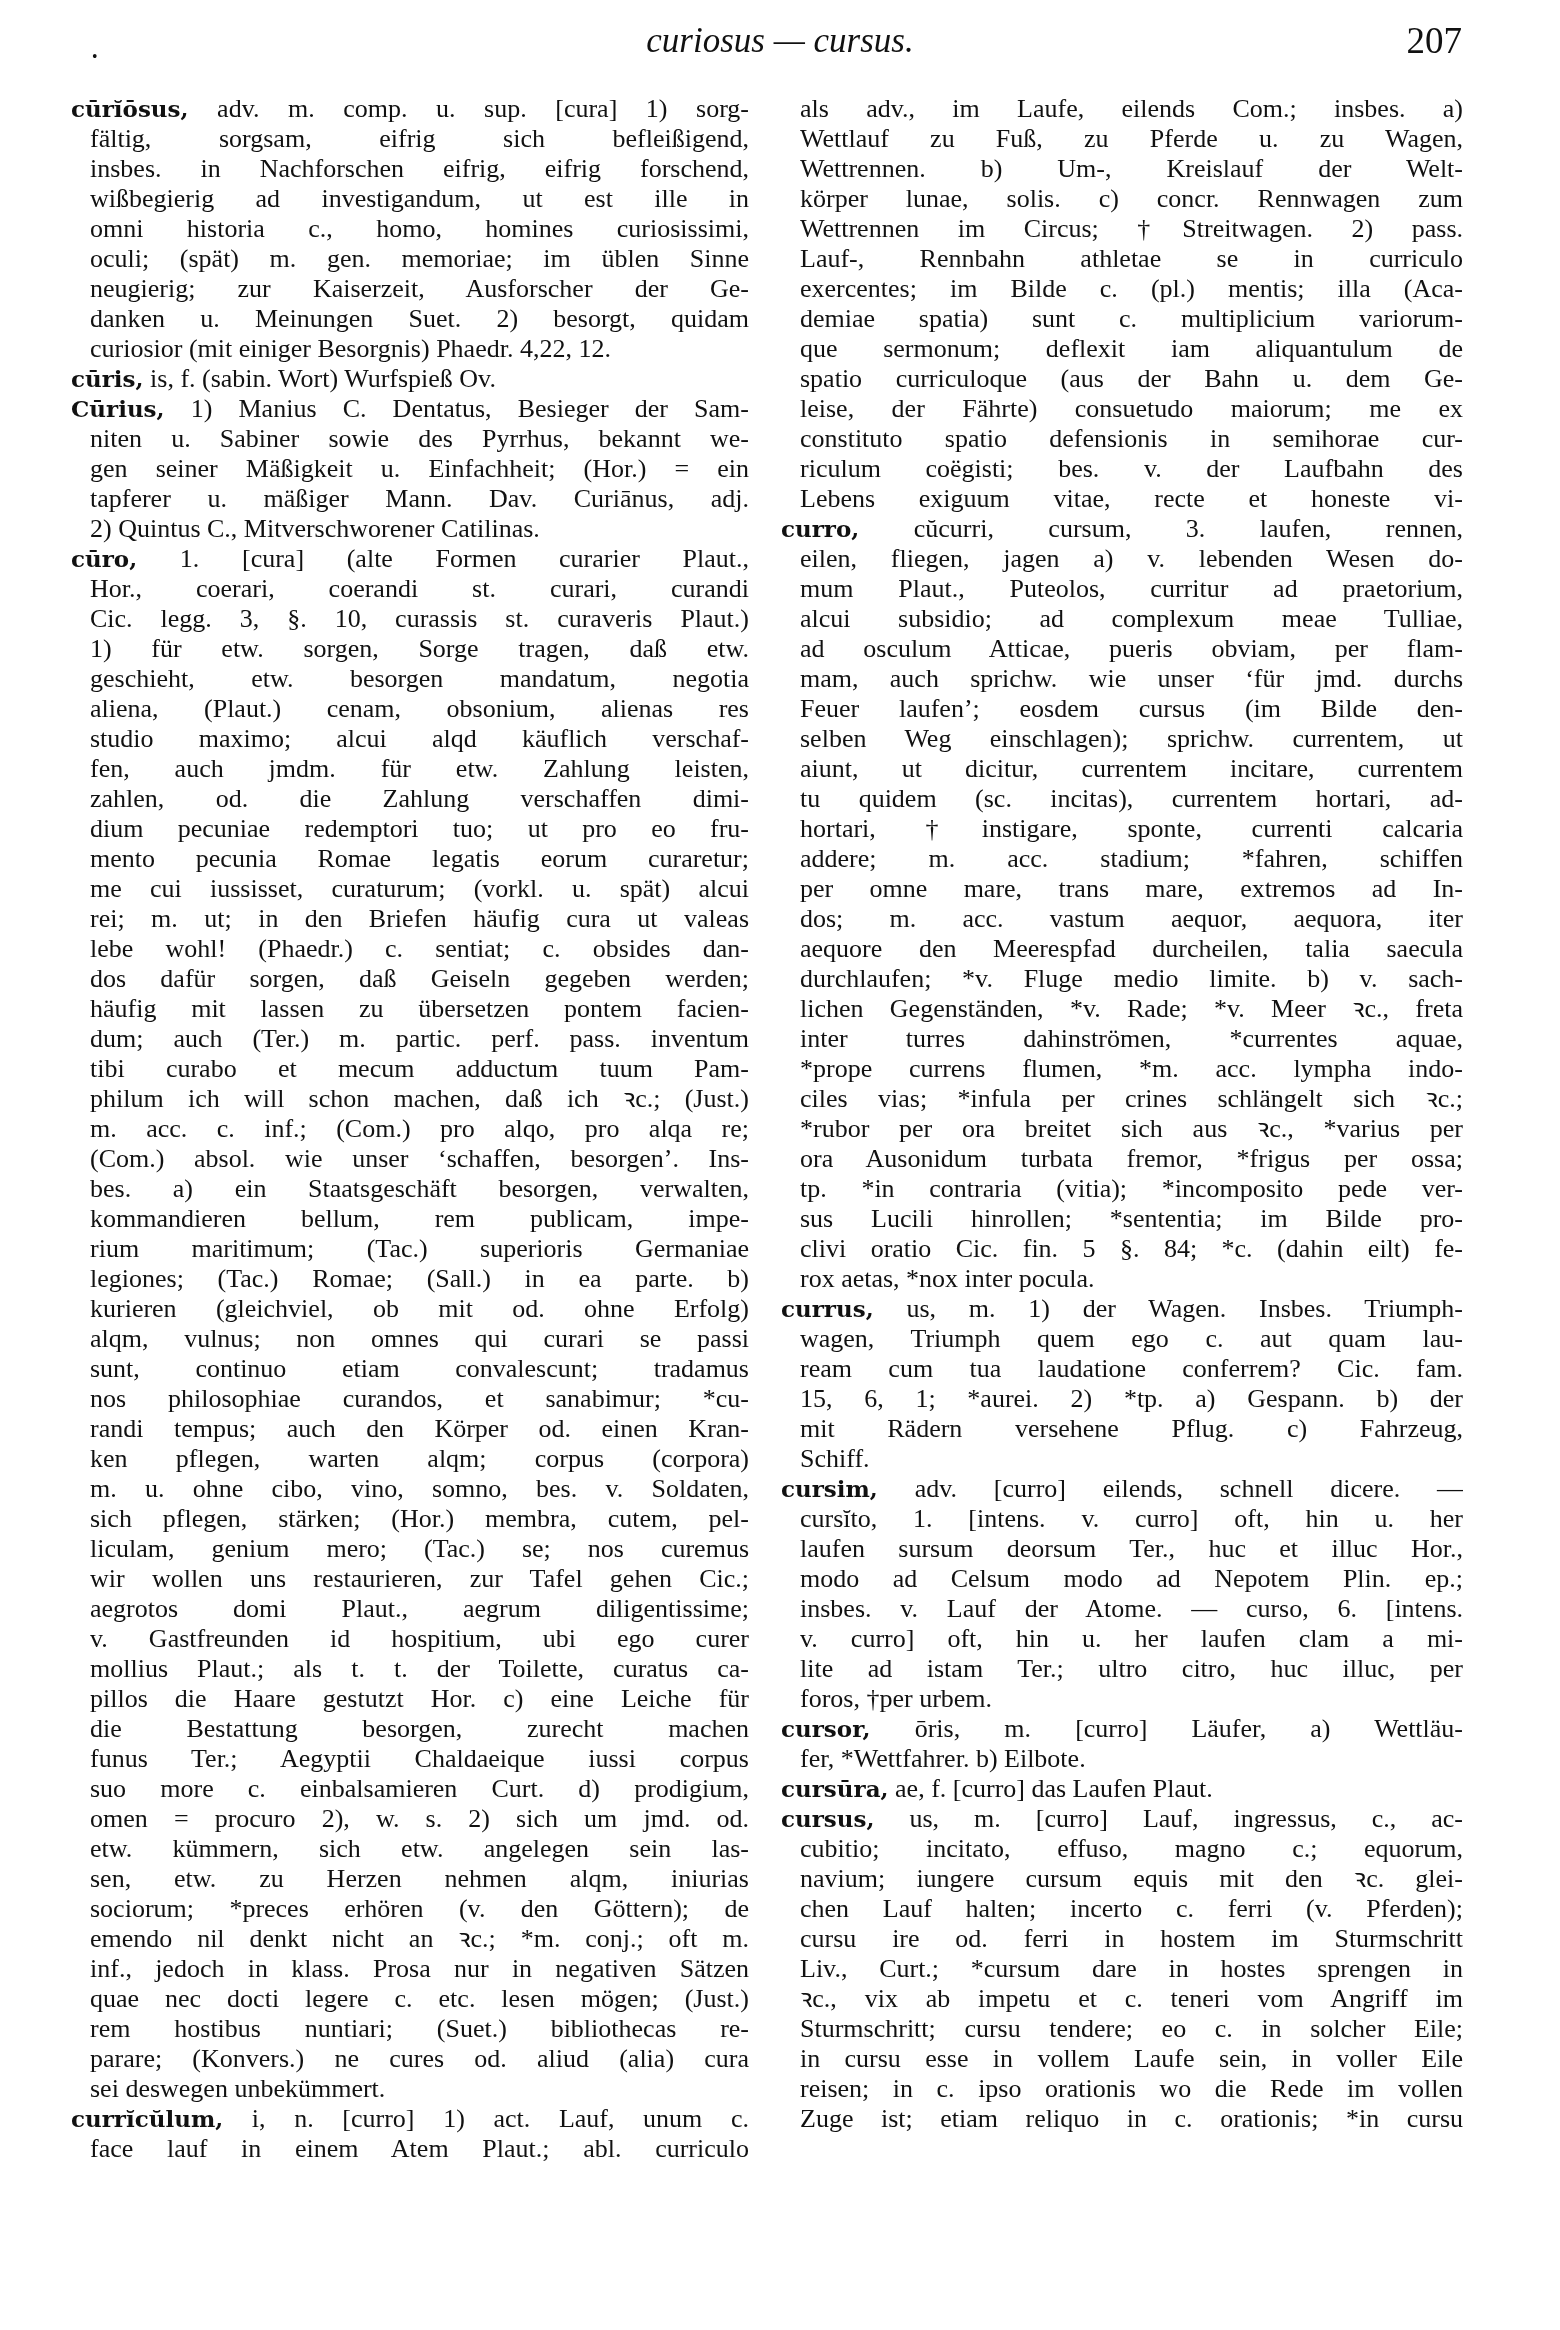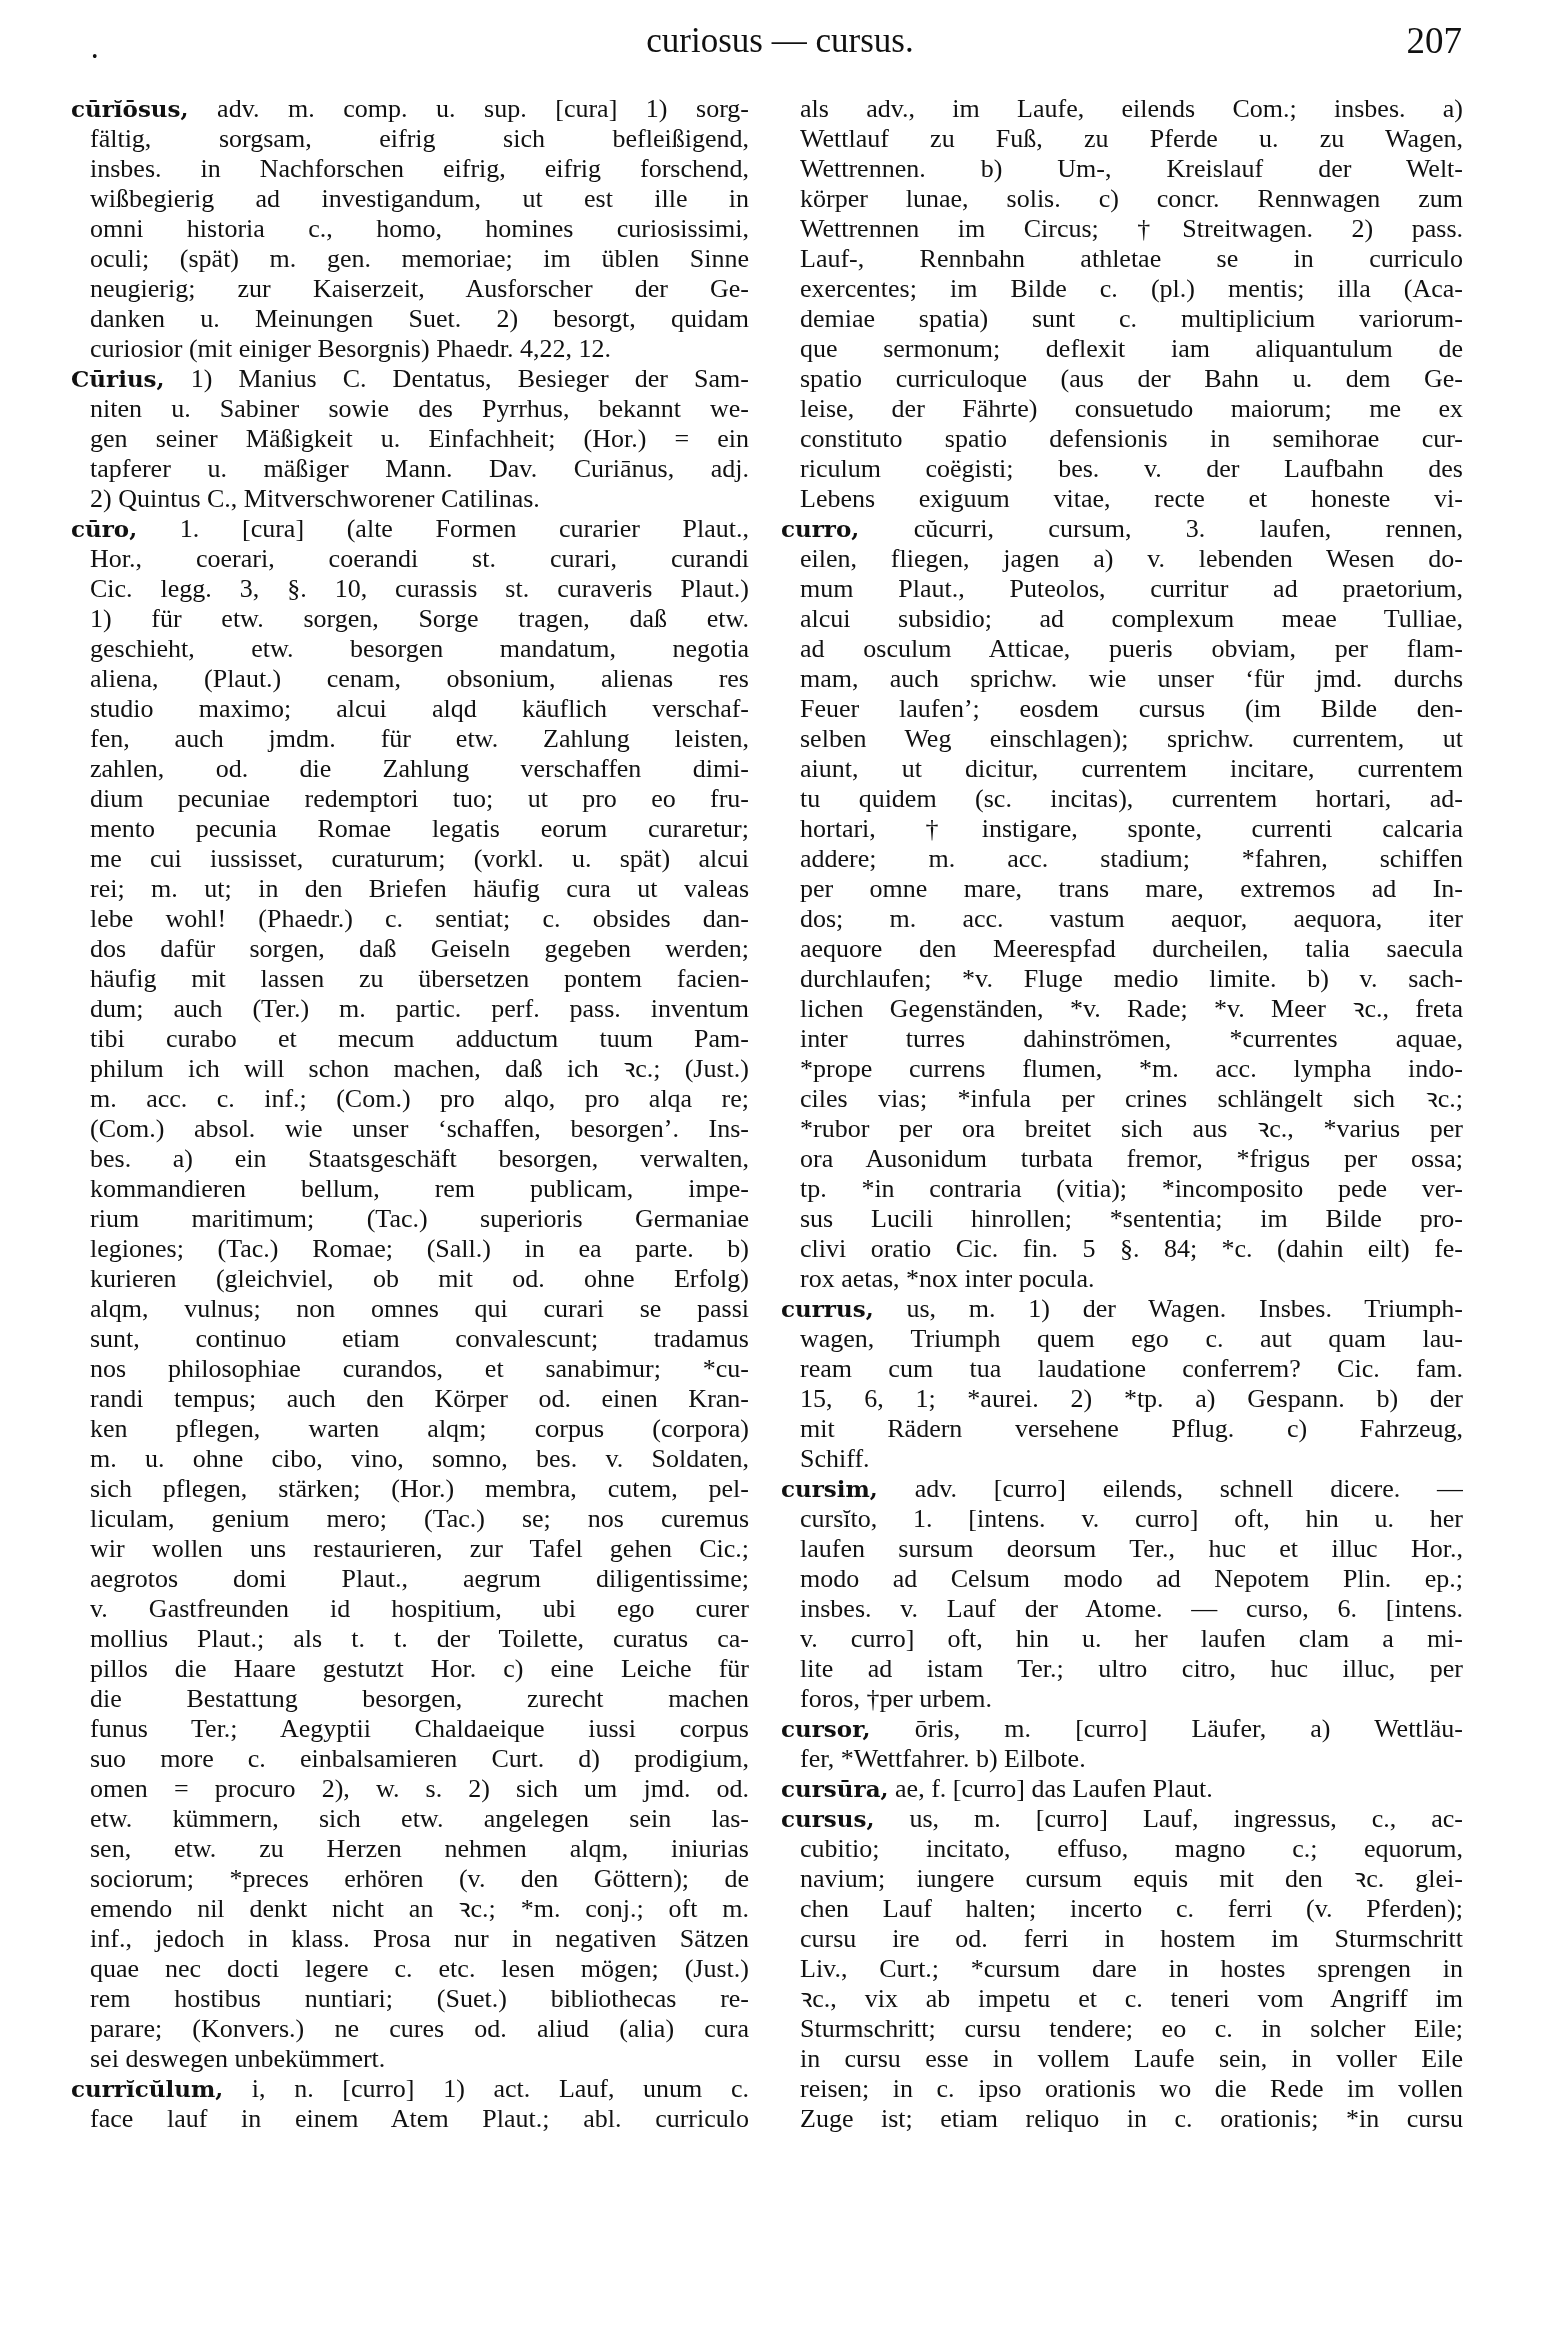--- a/index.html
+++ b/index.html
@@ -1,19 +1,19 @@
 <!DOCTYPE html>
 <html style="font-size:14px"><head>
 <meta charset="utf-8">
 <style>
   html, body { margin: 0; padding: 0; background: #ffffff; }
   body { width: 1560px; height: 2330px; position: relative; overflow: hidden;
          font-family: "Liberation Serif", "DejaVu Serif", serif; color: #111; }
   .hdr { position: absolute; top: 19px; height: 44px; font-size: 35px; line-height: 44px; }
-  .hdr-title { left: 0; width: 1560px; text-align: center; }
+  .hdr-title { left: 0; width: 1560px; text-align: center; font-style: italic; }
   .hdr-page { right: 98px; font-size: 37px; }
   .hdr-dot { left: 92px; top: 35px; font-size: 15.7px; }
   .col { position: absolute; top: 94px; }
   .col-left { left: 71px; width: 678px; }
   .col-right { left: 781px; width: 682px; }
   .line { height: 30px; line-height: 30px; font-size: 26px; white-space: nowrap;
           text-align: justify; text-align-last: justify; overflow: hidden; }
   .line.last { text-align-last: left; }
   .line.indent { padding-left: 19px; }
   .hw { font-weight: bold; font-family: "DejaVu Serif", serif; font-size: 23px; }
@@ -28,20 +28,21 @@
 <div class="col col-left" id="col-left">
     <div class="line"><span class="hw">cūrĭōsus,</span><span> adv. m. comp. u. sup. [cura] 1) sorg-</span></div>
     <div class="line indent"><span>fältig, sorgsam, eifrig sich befleißigend,</span></div>
     <div class="line indent"><span>insbes. in Nachforschen eifrig, eifrig forschend,</span></div>
     <div class="line indent"><span>wißbegierig ad investigandum, ut est ille in</span></div>
     <div class="line indent"><span>omni historia c., homo, homines curiosissimi,</span></div>
     <div class="line indent"><span>oculi; (spät) m. gen. memoriae; im üblen Sinne</span></div>
     <div class="line indent"><span>neugierig; zur Kaiserzeit, Ausforscher der Ge-</span></div>
     <div class="line indent"><span>danken u. Meinungen Suet. 2) besorgt, quidam</span></div>
     <div class="line indent last"><span>curiosior (mit einiger Besorgnis) Phaedr. 4,22, 12.</span></div>
+    <div class="line last"><span class="hw">cūris,</span><span> is, f. (sabin. Wort) Wurfspieß Ov.</span></div>
     <div class="line"><span class="hw">Cūrius,</span><span> 1) Manius C. Dentatus, Besieger der Sam-</span></div>
     <div class="line indent"><span>niten u. Sabiner sowie des Pyrrhus, bekannt we-</span></div>
     <div class="line indent"><span>gen seiner Mäßigkeit u. Einfachheit; (Hor.) = ein</span></div>
     <div class="line indent"><span>tapferer u. mäßiger Mann. Dav. Curiānus, adj.</span></div>
     <div class="line indent last"><span>2) Quintus C., Mitverschworener Catilinas.</span></div>
     <div class="line"><span class="hw">cūro,</span><span> 1. [cura] (alte Formen curarier Plaut.,</span></div>
     <div class="line indent"><span>Hor., coerari, coerandi st. curari, curandi</span></div>
     <div class="line indent"><span>Cic. legg. 3, §. 10, curassis st. curaveris Plaut.)</span></div>
     <div class="line indent"><span>1) für etw. sorgen, Sorge tragen, daß etw.</span></div>
     <div class="line indent"><span>geschieht, etw. besorgen mandatum, negotia</span></div>

